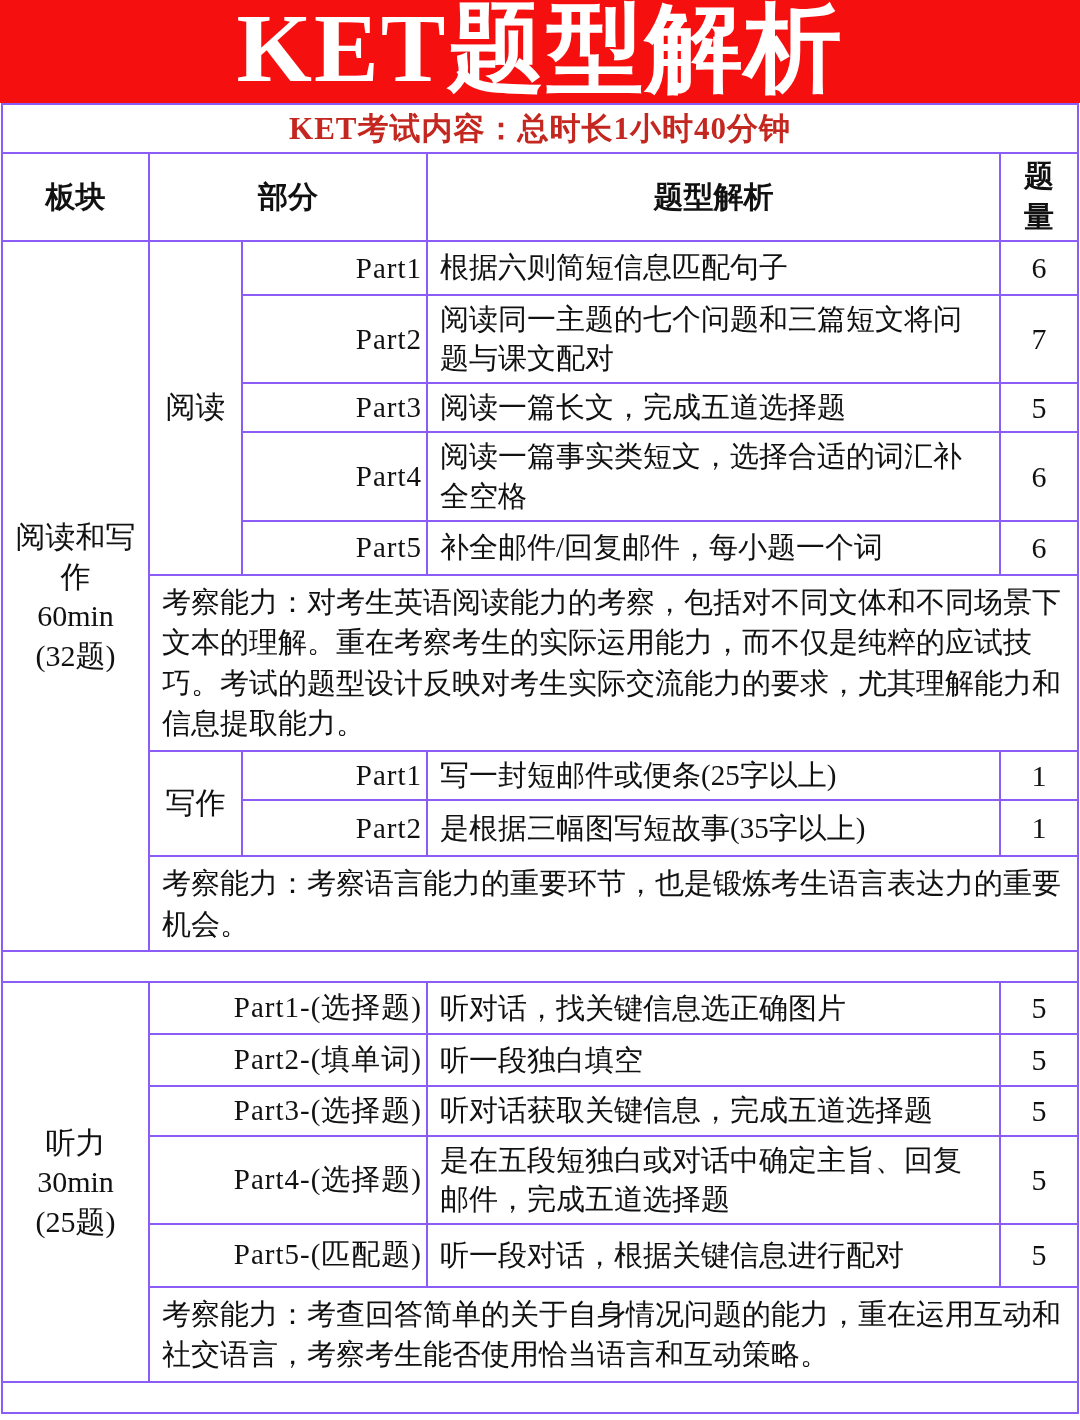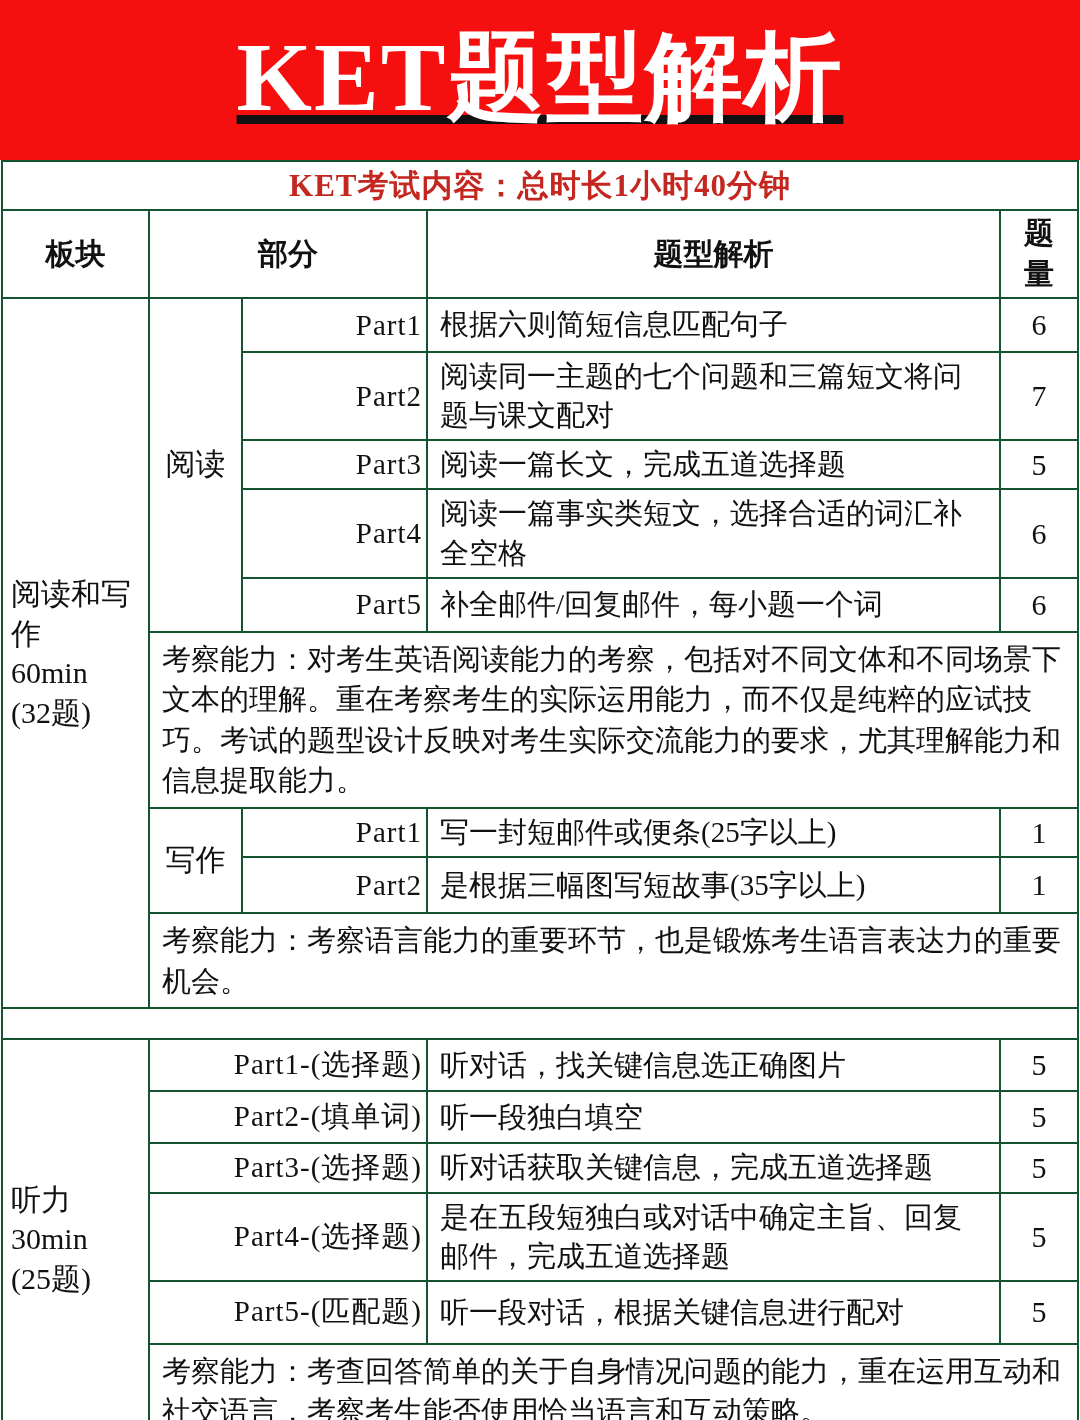--- a/index.html
+++ b/index.html
@@ -5,41 +5,41 @@
   * { margin: 0; padding: 0; box-sizing: border-box; }
   html, body {
     width: 1080px; height: 1420px;
     background: #ffffff;
     font-family: "Liberation Serif", "DejaVu Serif", serif;
     color: #111111;
     overflow: hidden;
   }
   
   .banner {
-    width: 1080px; height: 160px;
+    width: 1080px; height: 103px;
     background: #f60f0f;
-    display: flex; align-items: center; justify-content: center; text-decoration: underline;
+    display: flex; align-items: flex-start; justify-content: center;
   }
   .banner .title {
     color: #ffffff;
     font-size: 97px;
     font-weight: bold;
     letter-spacing: 2px;
     line-height: 1;
     padding-bottom: 6px;
   }
   
   table {
     width: 1076px;
     margin: 0 auto;
     border-collapse: collapse;
     table-layout: fixed;
   }
   td, th {
-    border: 2px solid #14532d;
+    border: 2px solid #8b5cf6;
     vertical-align: middle;
     font-weight: normal;
     font-size: 29px;
     padding: 2px 10px;
   }
   tr.subtitle-row td {
     height: 49px;
     text-align: center;
     padding: 0;
   }
@@ -49,21 +49,21 @@
     font-size: 31px;
     letter-spacing: 1px;
   }
   tr.header-row th {
     height: 44px;
     font-weight: bold;
     font-size: 30px;
     text-align: center;
   }
   .module-cell {
-    text-align: left;
+    text-align: center;
     font-size: 30px;
     line-height: 1.32;
     padding: 0 8px;
   }
   .category-cell {
     text-align: center;
     font-size: 30px;
     padding: 0 4px;
   }
   .part-cell {

